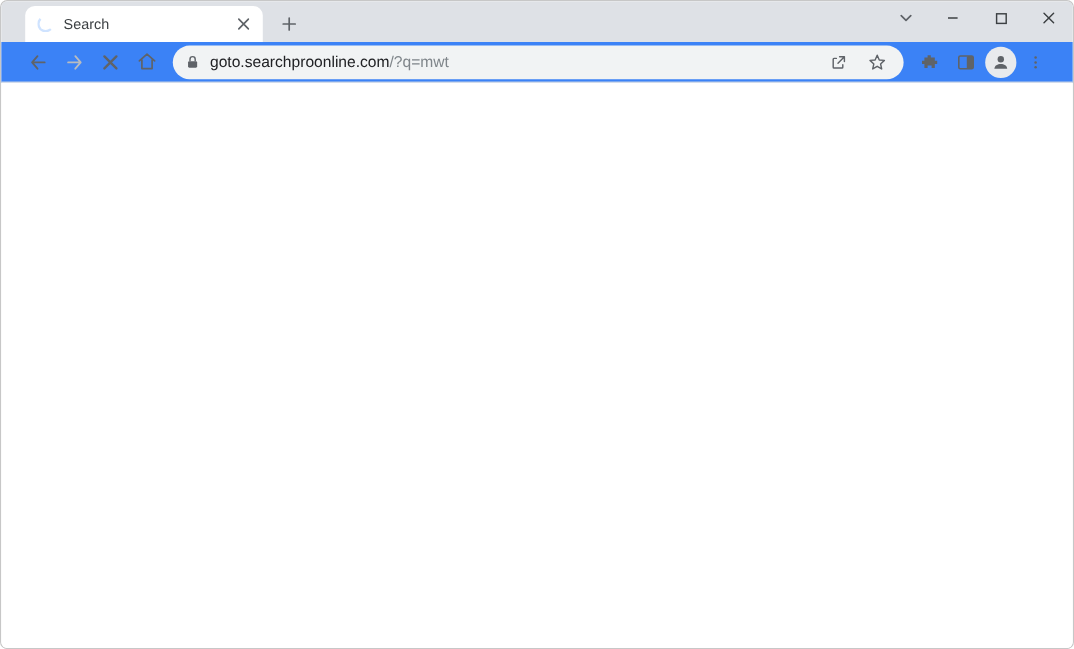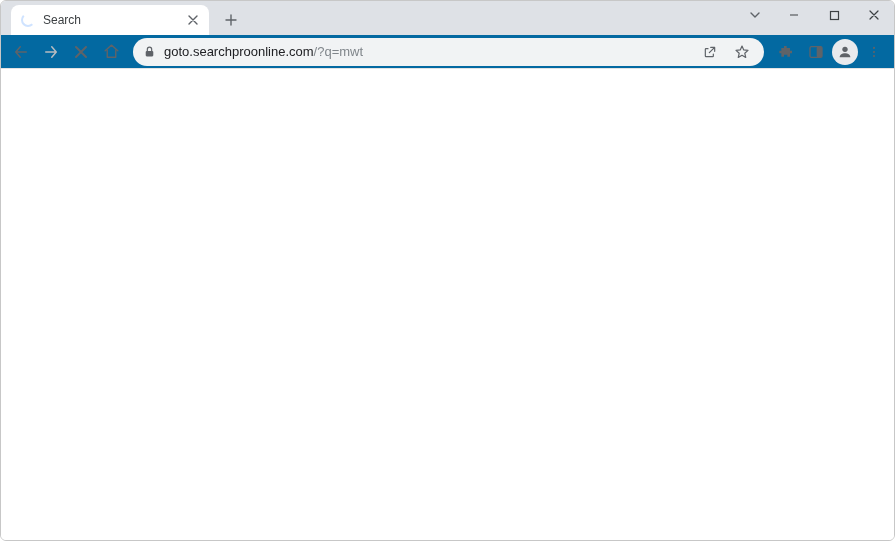--- a/index.html
+++ b/index.html
@@ -2,39 +2,39 @@
 <html><head>
 <meta charset="utf-8">
 <style>
   * { box-sizing: border-box; margin: 0; padding: 0; }
   html, body { width: 895px; height: 541px; font-family: "Segoe UI", Arial, sans-serif; overflow: hidden; }
   body { background: #fff; border: 1px solid #c7c7c7; border-radius: 6px; display: flex; flex-direction: column; }
 
   
   .titlebar { height: 34px; background: #dee1e6; display: flex; align-items: flex-end; position: relative; }
   .tab {
-    height: 30px; width: 198px; background: #fff; margin-left: 10px;
+    height: 30px; width: 198px; background: #fff; margin-left: 20px;
     border-top-left-radius: 8px; border-top-right-radius: 8px;
     display: flex; align-items: center; padding: 0 8px 0 10px;
     position: relative;
   }
   .tab .spinner {
     width: 14px; height: 14px; border: 2px solid #cfe3ff; border-top-color: transparent; border-right-color: transparent;
     border-radius: 50%; margin-right: 8px; flex: 0 0 auto;
   }
   .tab .title { font-size: 12px; color: #3c4043; flex: 1 1 auto; white-space: nowrap; overflow: hidden; text-overflow: ellipsis; }
   .tab .close { width: 16px; height: 16px; display: flex; align-items: center; justify-content: center; color: #5f6368; border-radius: 50%; }
   .newtab { width: 28px; height: 28px; margin-left: 8px; margin-bottom: 1px; display: flex; align-items: center; justify-content: center; border-radius: 50%; color: #5f6368; }
 
   .wincontrols { position: absolute; right: 0; top: 0; height: 28px; display: flex; }
   .wc { width: 40px; height: 28px; display: flex; align-items: center; justify-content: center; color: #3c4043; }
   .chev { position: absolute; right: 122px; top: 0; height: 28px; width: 34px; display:flex; align-items:center; justify-content:center; color:#5f6368;}
 
   
-  .toolbar { height: 34px; background: #0369a1; border-bottom: 1px solid #e3e3e3; display: flex; align-items: center; padding: 0 6px; gap: 2px; }
+  .toolbar { height: 34px; background: #3b82f6; border-bottom: 1px solid #e3e3e3; display: flex; align-items: center; padding: 0 17px; gap: 2px; }
   .ibtn { width: 28px; height: 28px; display: flex; align-items: center; justify-content: center; border-radius: 50%; color: #5f6368; }
   .ibtn.disabled { color: #b9bcc0; }
 
   .omnibox {
     flex: 1 1 auto; height: 28px; background: #f1f3f4; border-radius: 14px;
     display: flex; align-items: center; padding: 0 10px; margin: 0 6px; gap: 8px;
     color: #5f6368; font-size: 13px;
   }
   .omnibox .url { flex: 1 1 auto; min-width: 0; }
   .url .host { color: #202124; }

